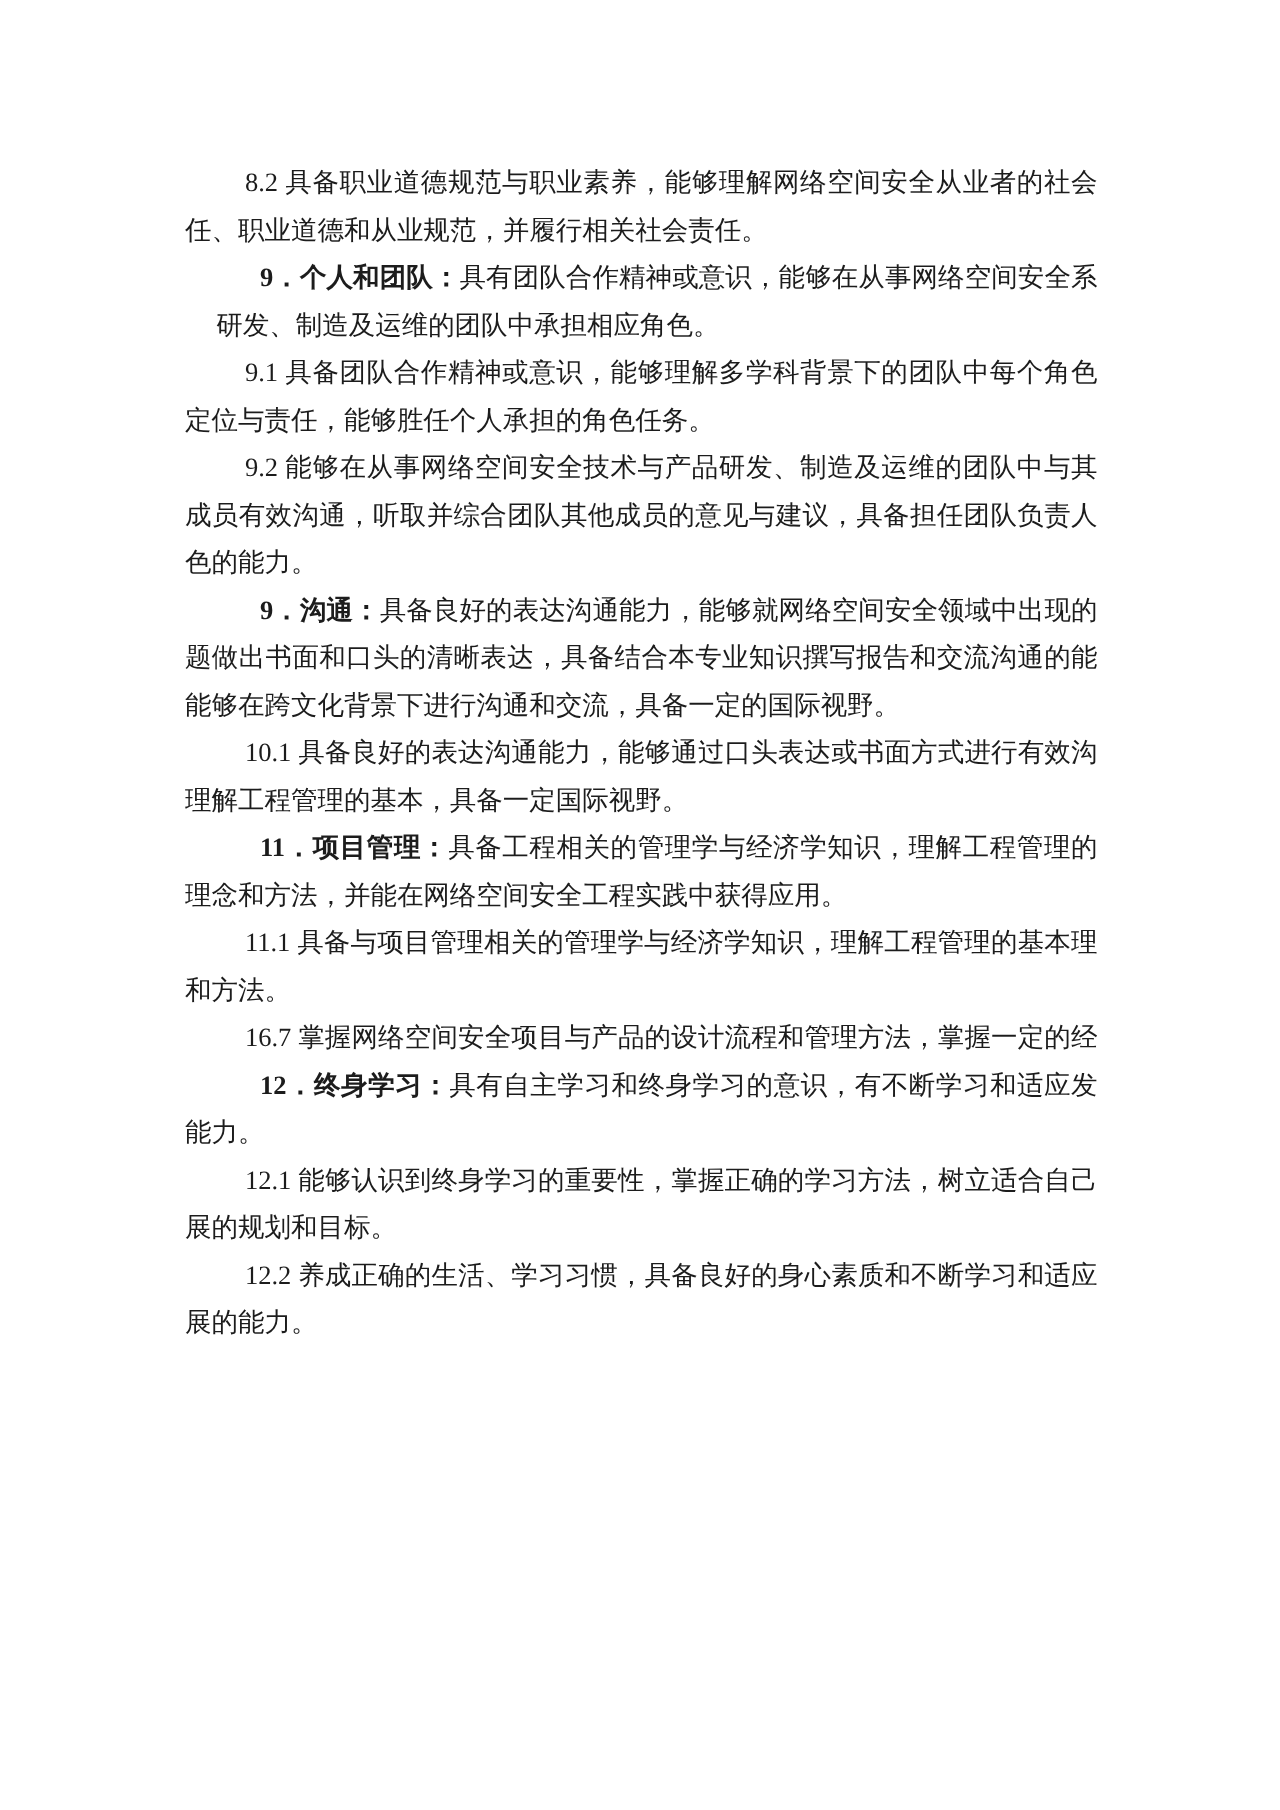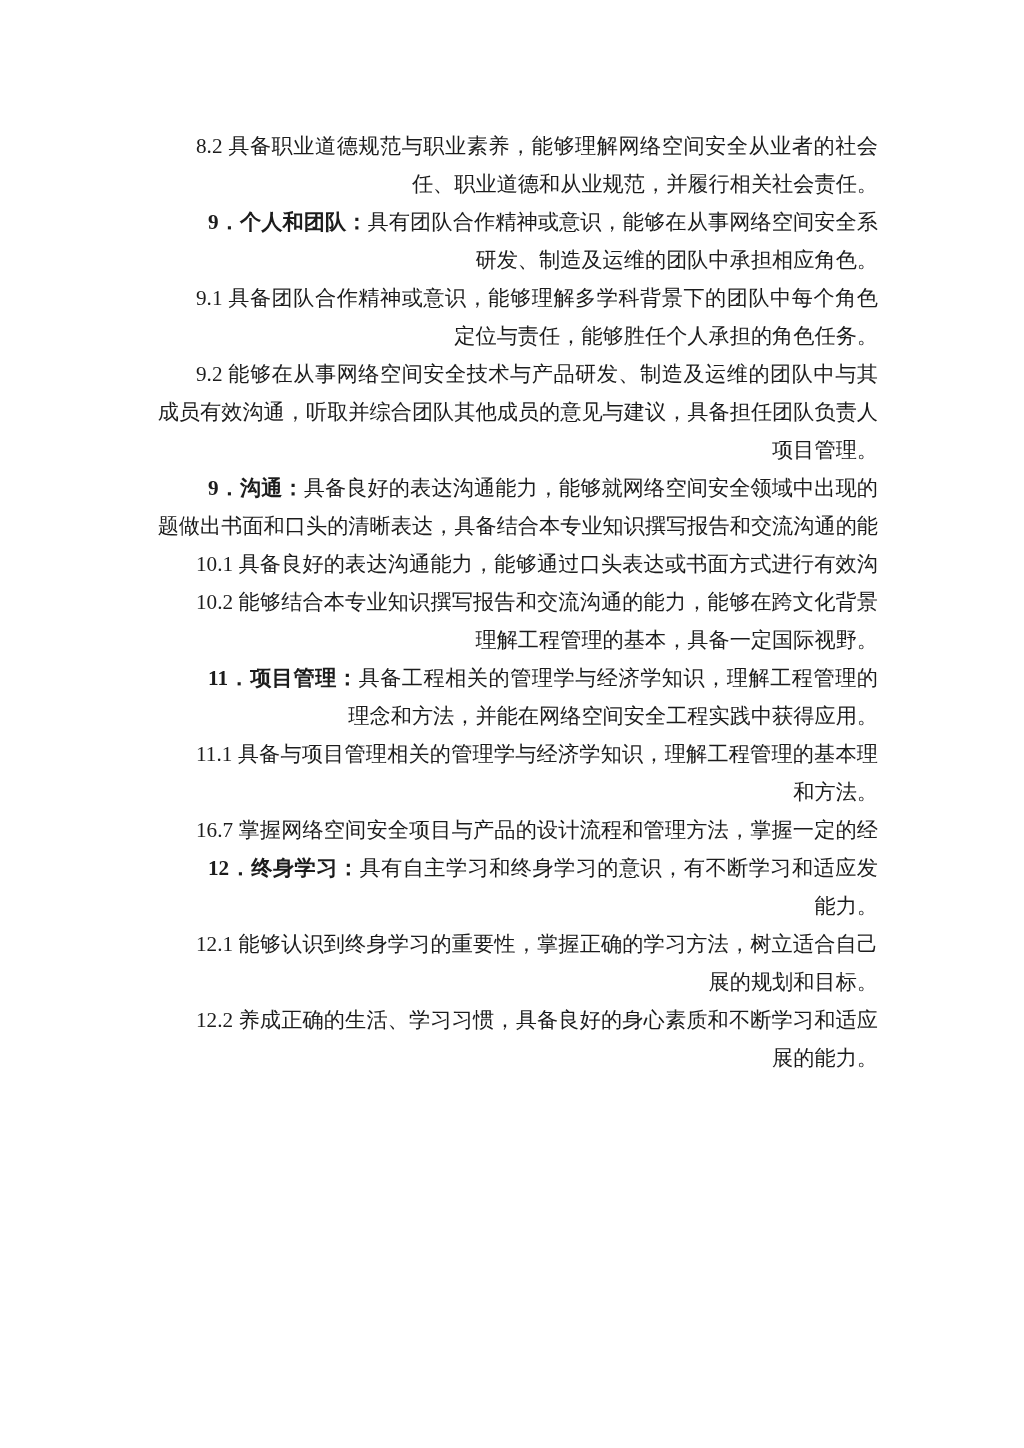--- a/index.html
+++ b/index.html
@@ -22,41 +22,41 @@
   }
   .line {
     height: 38px;
     overflow: hidden;
   }
   .fill {
     text-align: justify;
     text-align-last: justify;
   }
   .ind-first { padding-left: 48px; }
-  .ind-hang  { padding-left: 25px; text-align: right; }
-  .ind-none  { padding-left: 0; text-align: right; }
+  .ind-hang  { padding-left: 25px; }
+  .ind-none  { padding-left: 0; }
   .b { font-weight: bold; margin-left: 12px; }
 </style>
 </head>
 <body>
 
 <div class="doc">
     <div class="line ind-first fill"><span>8.2 具备职业道德规范与职业素养，能够理解网络空间安全从业者的社会责</span></div>
     <div class="line ind-none"><span>任、职业道德和从业规范，并履行相关社会责任。</span></div>
     <div class="line ind-first fill"><span class="b">9．个人和团队：</span><span>具有团队合作精神或意识，能够在从事网络空间安全系统</span></div>
     <div class="line ind-hang"><span>研发、制造及运维的团队中承担相应角色。</span></div>
     <div class="line ind-first fill"><span>9.1 具备团队合作精神或意识，能够理解多学科背景下的团队中每个角色的</span></div>
     <div class="line ind-none"><span>定位与责任，能够胜任个人承担的角色任务。</span></div>
     <div class="line ind-first fill"><span>9.2 能够在从事网络空间安全技术与产品研发、制造及运维的团队中与其他</span></div>
     <div class="line ind-none fill"><span>成员有效沟通，听取并综合团队其他成员的意见与建议，具备担任团队负责人角</span></div>
-    <div class="line ind-none"><span>项目管理。</span></div>
+    <div class="line ind-none"><span>色的能力。</span></div>
     <div class="line ind-first fill"><span class="b">9．沟通：</span><span>具备良好的表达沟通能力，能够就网络空间安全领域中出现的问</span></div>
     <div class="line ind-none fill"><span>题做出书面和口头的清晰表达，具备结合本专业知识撰写报告和交流沟通的能力，</span></div>
+    <div class="line ind-none"><span>能够在跨文化背景下进行沟通和交流，具备一定的国际视野。</span></div>
     <div class="line ind-first fill"><span>10.1 具备良好的表达沟通能力，能够通过口头表达或书面方式进行有效沟</span></div>
-    <div class="line ind-first fill"><span>10.2 能够结合本专业知识撰写报告和交流沟通的能力，能够在跨文化背景</span></div>
     <div class="line ind-none"><span>理解工程管理的基本，具备一定国际视野。</span></div>
     <div class="line ind-first fill"><span class="b">11．项目管理：</span><span>具备工程相关的管理学与经济学知识，理解工程管理的基本</span></div>
     <div class="line ind-none"><span>理念和方法，并能在网络空间安全工程实践中获得应用。</span></div>
     <div class="line ind-first fill"><span>11.1 具备与项目管理相关的管理学与经济学知识，理解工程管理的基本理念</span></div>
     <div class="line ind-none"><span>和方法。</span></div>
     <div class="line ind-first fill"><span>16.7 掌握网络空间安全项目与产品的设计流程和管理方法，掌握一定的经</span></div>
     <div class="line ind-first fill"><span class="b">12．终身学习：</span><span>具有自主学习和终身学习的意识，有不断学习和适应发展的</span></div>
     <div class="line ind-none"><span>能力。</span></div>
     <div class="line ind-first fill"><span>12.1 能够认识到终身学习的重要性，掌握正确的学习方法，树立适合自己发</span></div>
     <div class="line ind-none"><span>展的规划和目标。</span></div>

